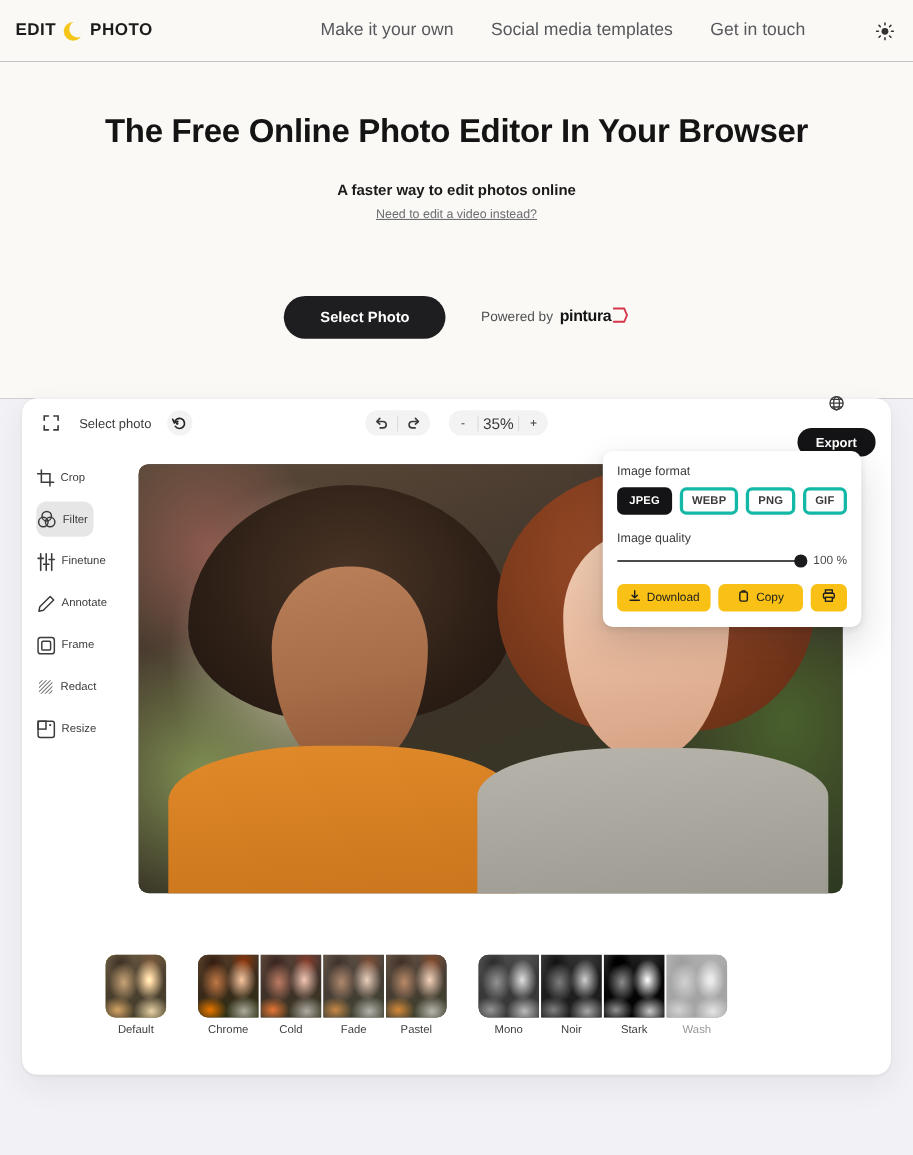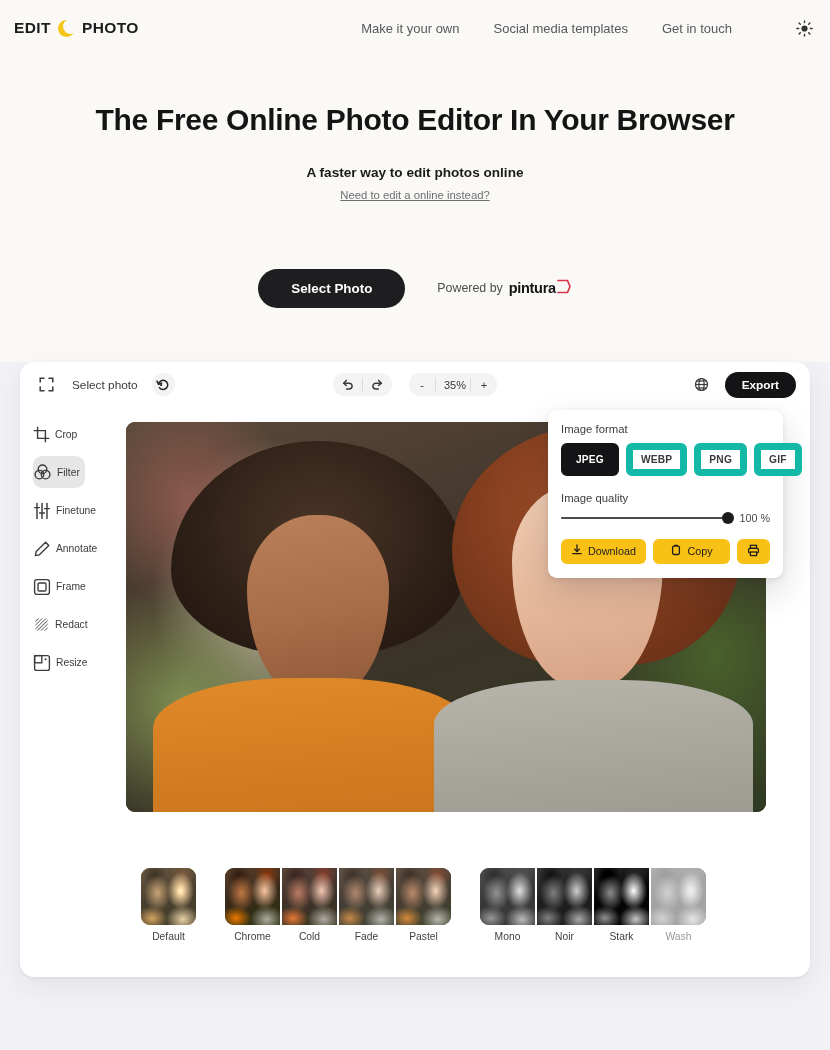--- a/index.html
+++ b/index.html
@@ -65,21 +65,21 @@
     background: #faf9f6;
   }
 
   .nav-links {
     margin-left: auto;
     display: flex;
     align-items: center;
     gap: 34px;
   }
   .nav-link {
-    font-size: 13px;
+    font-size: 16px;
     color: #57585c;
     text-decoration: none;
     white-space: nowrap;
   }
   .theme-toggle {
     margin-left: 28px;
     width: 20px;
     height: 20px;
     display: flex;
     align-items: center;
@@ -230,32 +230,33 @@
     font-size: 11px;
     color: #3a3a3c;
     cursor: pointer;
     display: flex;
     align-items: center;
     justify-content: center;
     font-family: inherit;
   }
   .pill-sep { width: 1px; height: 14px; background: #dcdcde; }
   .zoom-label {
-    font-size: 11px;
+    font-size: 14px;
     color: #3a3a3c;
     padding: 0 4px;
     min-width: 34px;
     text-align: right;
   }
 
   .tb-right {
     margin-left: auto;
     display: flex;
     align-items: center;
     gap: 11px;
+    flex-direction: column;
   }
   .export-btn {
     background: #141416;
     color: #fff;
     border: none;
     border-radius: 999px;
     padding: 6px 17px;
     font-size: 11.8px;
     font-weight: 600;
     font-family: inherit;
@@ -278,21 +279,21 @@
     font-size: 11.3px;
     color: #3c3c3e;
     margin-bottom: 8px;
   }
   .format-row {
     display: flex;
     gap: 7px;
     margin-bottom: 16px;
   }
   .format-chip {
-    border: 7px solid #14b8a6;
+    border: 3px solid #14b8a6;
     background: #fff;
     border-radius: 6px;
     padding: 4px 8px;
     font-size: 10.2px;
     font-weight: 700;
     color: #3a3a3c;
     cursor: pointer;
     font-family: inherit;
     letter-spacing: 0.2px;
   }
@@ -450,21 +451,21 @@
     display: flex;
     align-items: flex-start;
     padding: 5px 0 0 0;
     position: relative;
     overflow: hidden;
   }
   .filter-inner {
     display: flex;
     align-items: flex-start;
     gap: 0;
-    padding-left: 120px;
+    padding-left: 75px;
   }
   .filter-group { display: flex; }
   .filter-gap { width: 27px; }
   .filter-item {
     width: 57px;
     display: flex;
     flex-direction: column;
     align-items: center;
     cursor: pointer;
   }
@@ -545,21 +546,21 @@
         </svg>
       </div>
     </nav>
   </header>
 
   <section class="hero">
     <h1>The Free Online Photo Editor In Your Browser</h1>
 
 
     <p class="hero-tagline">A faster way to edit photos online</p>
-    <a class="hero-videolink" href="#">Need to edit a online instead?</a>
+    <a class="hero-videolink" href="#">Need to edit a video instead?</a>
 
     <div class="cta-row">
       <button class="select-photo-btn">Select Photo</button>
       <div class="powered">
         <span>Powered by</span>
         <span class="pintura-logo">
           <span>pintura</span>
           <span class="pintura-swoosh">
             <svg width="17" height="17" viewBox="0 0 17 17" aria-hidden="true">
               <path d="M3 2.5 L12.5 2.5 L15 8.5 L12.5 14.5 L3 14.5" fill="none" stroke="#d6354a" stroke-width="1.7" stroke-linejoin="round" stroke-linecap="round"></path>

